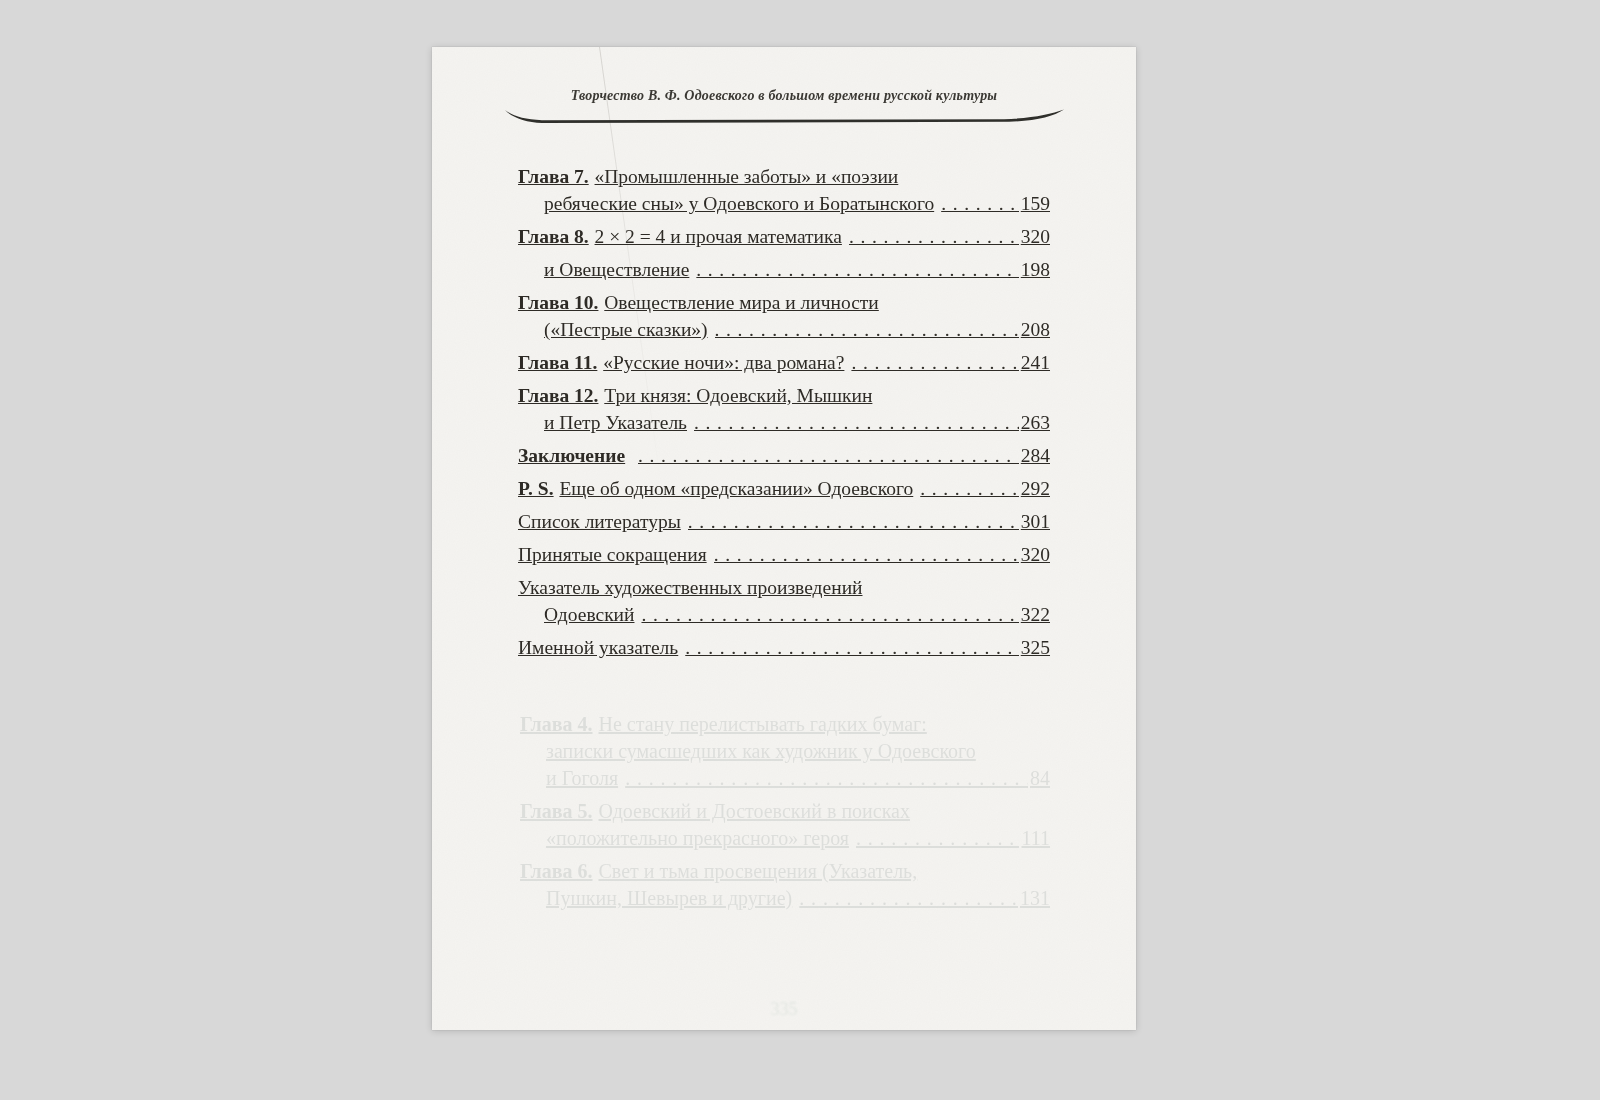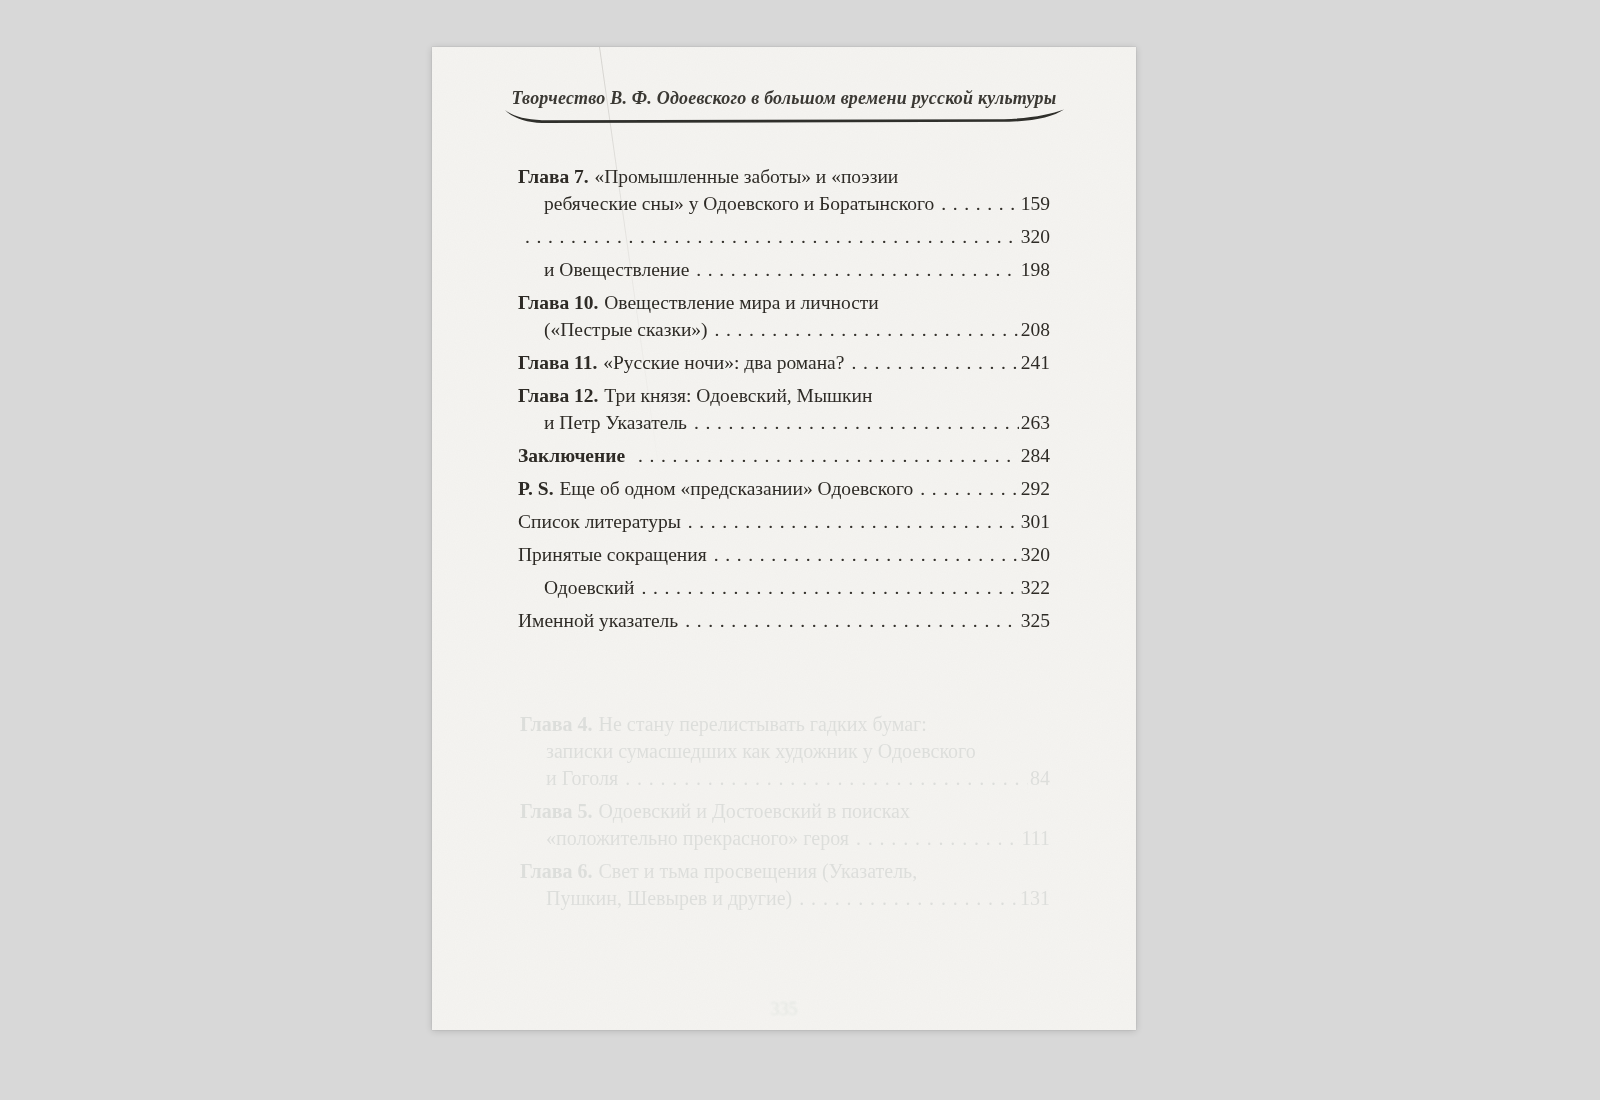--- a/index.html
+++ b/index.html
@@ -14,30 +14,30 @@
   .texture { position:absolute; left:0; top:0; pointer-events:none; }
 
   .crease {
     position:absolute; left:167px; top:0; width:1px; height:445px;
     background:linear-gradient(to bottom, rgba(95,90,82,.20), rgba(95,90,82,.07) 55%, rgba(95,90,82,0));
     transform:rotate(-8deg); transform-origin:top center;
   }
 
   .running-head {
     position:absolute; top:41px; left:0; right:0; text-align:center;
-    font-style:italic; font-weight:600; font-size:18px; color:#3b3934; letter-spacing:.2px;
+    font-style:italic; font-weight:600; font-size:14px; color:#3b3934; letter-spacing:.2px;
   }
   .swash { position:absolute; left:70px; top:62px; }
   .swash path { fill:#2f2f2b; }
 
   .toc {
     position:absolute; left:86px; top:116px; width:532px;
     font-size:19.5px; line-height:27px; color:#2e2b26;
   }
-  .entry { margin-bottom:6px; }
+  .entry { margin-bottom:6px;text-decoration:underline; }
   .row { display:flex; align-items:baseline; }
   .row.indent { padding-left:26px; }
   .txt { white-space:nowrap; }
   .lbl { font-weight:700; }
   .lbl:not(:empty) { margin-right:.30em; }
   .dots { flex:1 1 auto; overflow:hidden; white-space:nowrap; margin:0 2px 0 7px; }
   .dots::after {
     content:"..............................................................................";
     letter-spacing:.34em; color:#35322c;
   }
@@ -85,20 +85,21 @@
         </div>
         <div class="row indent">
           <span class="txt">ребяческие сны» у Одоевского и Боратынского</span>
           <span class="dots"></span>
           <span class="pg">159</span>
         </div>
       </div>
 
       <div class="entry">
         <div class="row">
+          <span class="txt"><span class="lbl">Глава 8.</span><span>2 × 2 = 4 и прочая математика</span></span>
           <span class="dots"></span>
           <span class="pg">320</span>
         </div>
       </div>
 
       <div class="entry">
         <div class="row indent">
           <span class="txt">и Овеществление</span>
           <span class="dots"></span>
           <span class="pg">198</span>
@@ -161,20 +162,23 @@
 
       <div class="entry">
         <div class="row">
           <span class="txt"><span class="lbl"></span><span>Принятые сокращения</span></span>
           <span class="dots"></span>
           <span class="pg">320</span>
         </div>
       </div>
 
       <div class="entry">
+        <div class="row">
+          <span class="txt"><span class="lbl"></span><span>Указатель художественных произведений</span></span>
+        </div>
         <div class="row indent">
           <span class="txt">Одоевский</span>
           <span class="dots"></span>
           <span class="pg">322</span>
         </div>
       </div>
 
       <div class="entry">
         <div class="row">
           <span class="txt"><span class="lbl"></span><span>Именной указатель</span></span>

